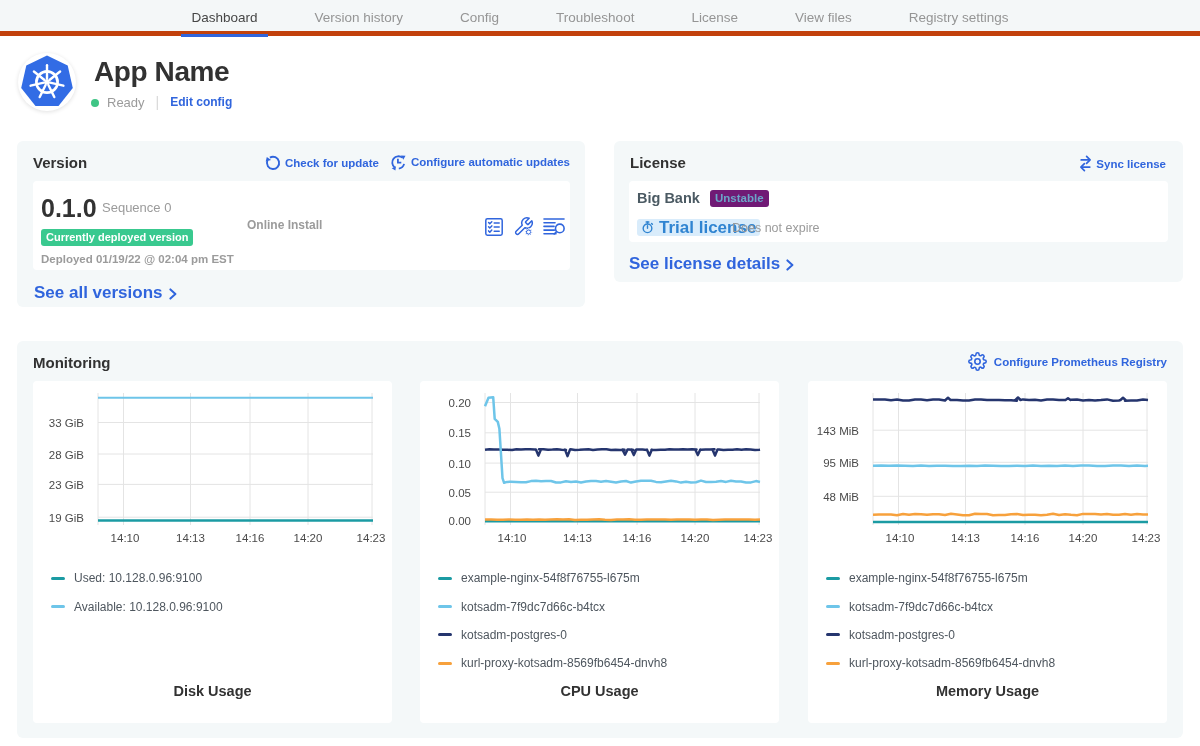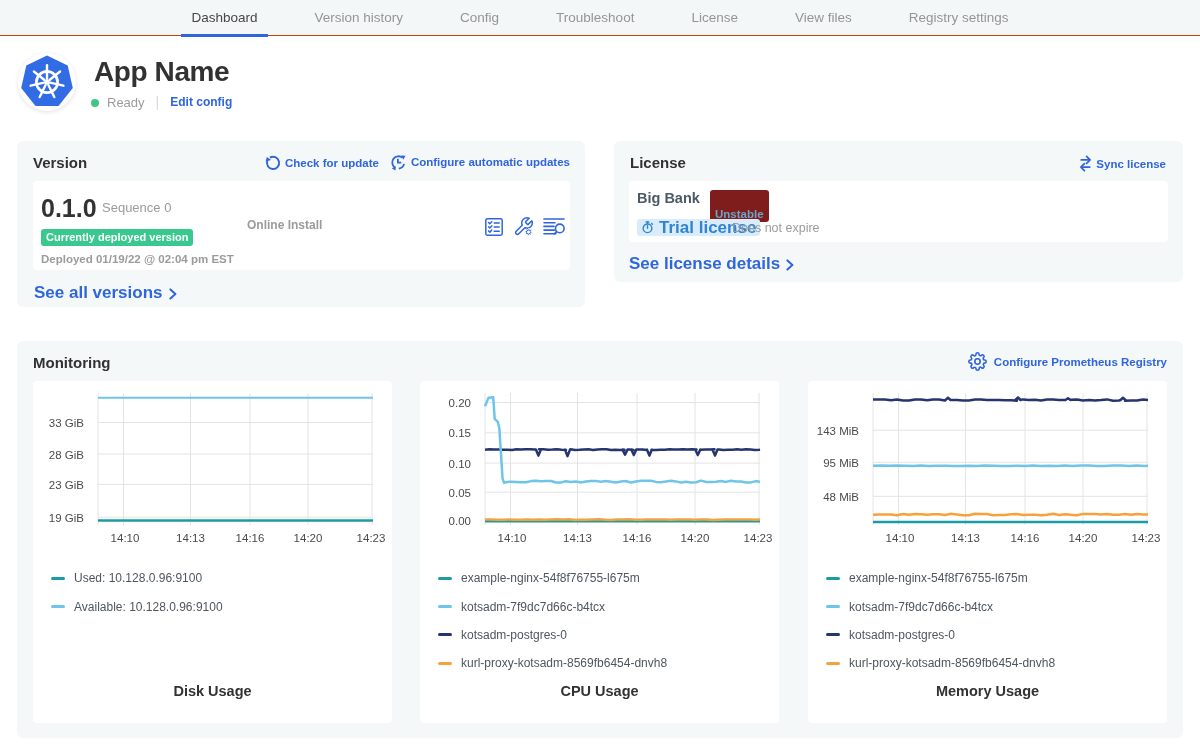--- a/index.html
+++ b/index.html
@@ -1,17 +1,17 @@
 <!DOCTYPE html>
 <html><head><meta charset="utf-8">
 <style>
 * { margin:0; padding:0; box-sizing:border-box; }
 body { font-family:"Liberation Sans", sans-serif; background:#fff; }
 #page { position:relative; width:1200px; height:746px; overflow:hidden; background:#fff; }
-#nav { position:absolute; left:0; top:0; width:1200px; height:36px; background:#f4f7f8; border-bottom:1px solid #c2410c; display:flex; justify-content:center; }
+#nav { position:absolute; left:0; top:0; width:1200px; height:36px; background:#f4f7f8; border-bottom:5px solid #c2410c; display:flex; justify-content:center; }
 .tab { position:relative; height:36px; line-height:35px; margin:0 18.5px; padding:0 10px; font-size:13.5px; color:#959595; }
 .tab.active { color:#464646; }
 .tab.active:after { content:""; position:absolute; left:0; right:0; bottom:-1px; height:3px; background:#3065dd; }
 .appicon { position:absolute; left:18px; top:53px; width:58px; height:58px; border-radius:50%; background:#fff; box-shadow:0 1px 4px rgba(0,0,0,0.12); display:flex; align-items:center; justify-content:center; }
 h1 { position:absolute; left:94px; top:56px; font-size:28px; font-weight:700; color:#323232; letter-spacing:-0.4px; }
 #status { position:absolute; left:91px; top:94px; font-size:13px; color:#9b9b9b; display:flex; align-items:center; }
 #status .dot { width:8px; height:8px; border-radius:50%; background:#3fc585; margin-right:8px; margin-top:1px; }
 #status .sep { color:#d8d8d8; margin:0 11px; font-size:14px; }
 #status a { color:#3065dd; font-weight:700; font-size:12px; text-decoration:none; }
 .card { position:absolute; background:#f4f8f9; border-radius:6px; }
@@ -28,21 +28,21 @@
 #lwhite { left:15px; top:40px; width:539px; height:61px; }
 .vnum { position:absolute; left:8px; top:13px; font-size:25px; font-weight:700; color:#323232; }
 .vseq { position:absolute; left:69px; top:19px; font-size:13px; color:#9b9b9b; }
 .vpill { position:absolute; left:8px; top:48px; height:17px; line-height:17px; padding:0 5px; background:#39c98f; border-radius:3px; color:#fff; font-size:11px; font-weight:700; }
 .vdep { position:absolute; left:8px; top:72px; font-size:11.5px; font-weight:600; color:#9b9b9b; }
 .vtype { position:absolute; left:214px; top:37px; font-size:12px; font-weight:700; color:#9b9b9b; }
 .vicons { position:absolute; left:451px; top:35px; display:flex; align-items:center; }
 .vicons > div { margin-right:9px; }
 .vicons > div:last-child { margin-right:0; }
 .bb { position:absolute; left:8px; top:9px; font-size:14.5px; font-weight:700; color:#4b5a63; }
-.chan { position:absolute; left:81px; top:9px; height:17px; line-height:16px; padding:16px 5px; background:#7f1d1d; border-radius:3px; color:#6ba5c8; font-size:11.5px; font-weight:600; }
+.chan { position:absolute; left:81px; top:9px; height:17px; line-height:16px; padding:0 5px; background:#701a75; border-radius:3px; color:#6ba5c8; font-size:11.5px; font-weight:600; }
 .trial { position:absolute; left:8px; top:38px; height:17px; padding:0 4px 0 4px; background:#d9ecfb; border-radius:3px; color:#3084d1; font-size:17px; font-weight:700; display:flex; align-items:center; }
 .trial svg { margin-right:5px; }
 .noexp { position:absolute; left:103px; top:40px; font-size:12.5px; color:#9b9b9b; }
 .panel { position:absolute; top:40px; width:359px; height:342px; background:#fff; border-radius:4px; }
 .chart { position:absolute; left:0; top:0; }
 .legend { position:absolute; left:18px; top:183px; }
 .lrow { display:flex; align-items:center; height:28.4px; font-size:12px; color:#4e565e; }
 .dash { display:inline-block; width:14px; height:3px; border-radius:2px; margin-right:9px; }
 .ctitle { position:absolute; left:0; width:359px; top:302px; text-align:center; font-size:14.5px; font-weight:700; color:#323232; }
 svg text { font-family:"Liberation Sans", sans-serif; }

